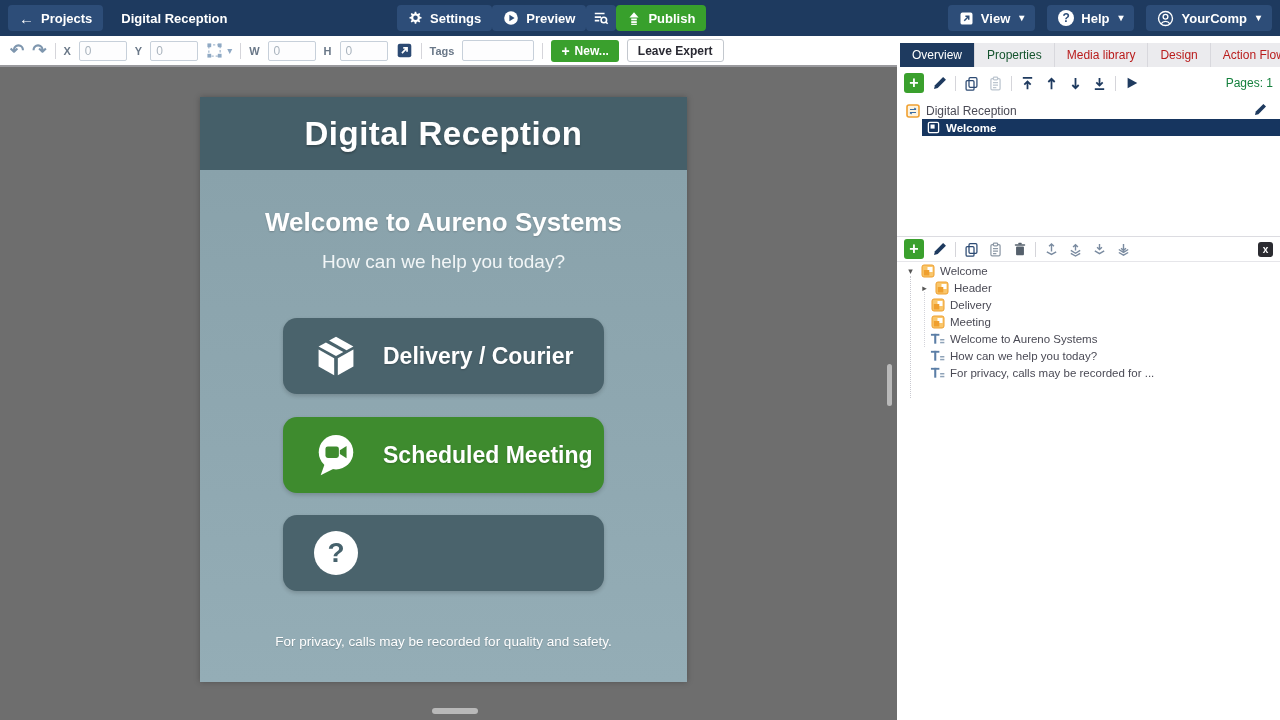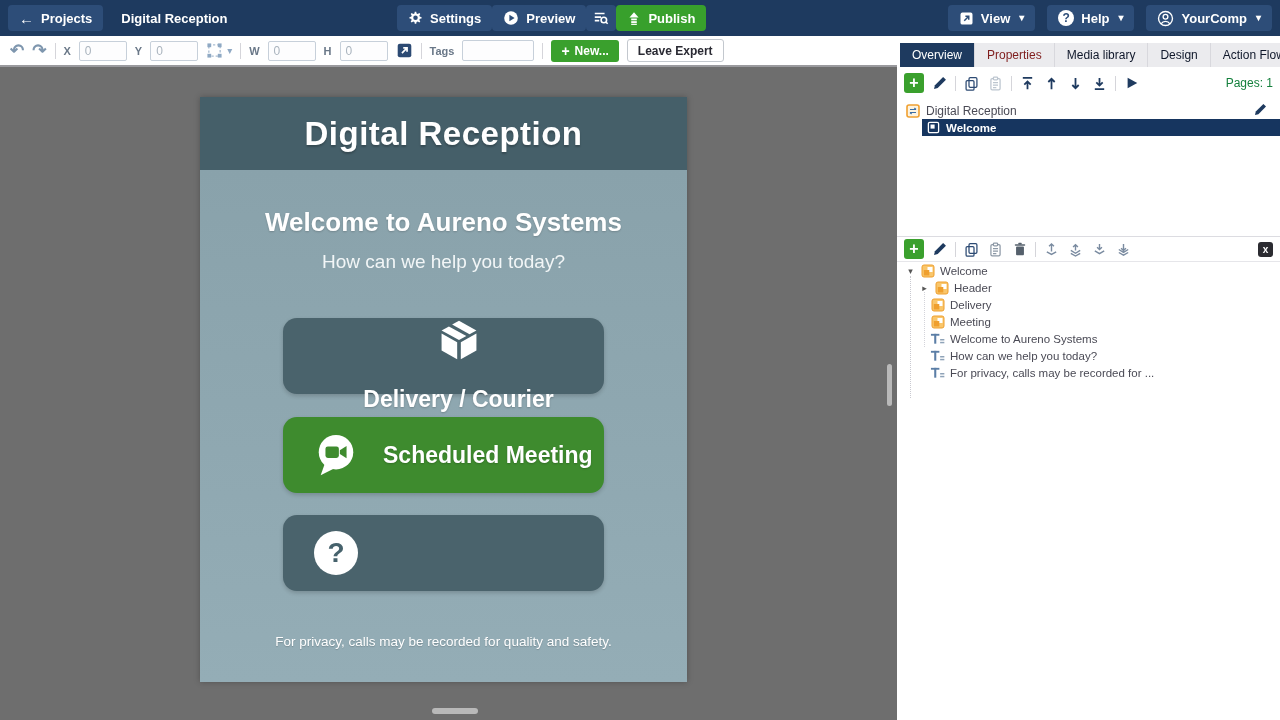--- a/index.html
+++ b/index.html
@@ -34,34 +34,34 @@
   .canvas { position:absolute; top:67px; left:0; width:897px; height:653px; background:#6e6e6e; }
   .artboard { position:absolute; left:200px; top:30px; width:487px; height:585px; box-shadow:0 0 6px rgba(0,0,0,.25); }
   .art-header { height:73px; background:#455f69; display:flex; align-items:center; justify-content:center; }
   .art-title { color:#fff; font-size:33px; font-weight:700; text-shadow:0 2px 2px rgba(0,0,0,.22); letter-spacing:.5px; }
   .art-body { position:relative; height:512px; background:linear-gradient(#89a2ab,#94adb6); }
   .art-h2 { position:absolute; top:37px; width:100%; text-align:center; color:#fff; font-size:26px; font-weight:700; text-shadow:0 1px 2px rgba(0,0,0,.18); }
   .art-sub { position:absolute; top:81px; width:100%; text-align:center; color:#f2f6f7; font-size:19px; }
   .kiosk-btn { position:absolute; left:83px; width:321px; height:76px; border:none; border-radius:14px; display:flex; align-items:center; padding-left:30px; gap:24px; cursor:pointer; box-shadow:0 2px 4px rgba(0,0,0,.18); font-family:inherit; }
   .kiosk-btn.dark { background:#4a636c; }
   .kiosk-btn.green { background:#3e8b2e; }
-  .kb-1 { top:148px;flex-direction:column; } .kb-2 { top:247px; } .kb-3 { top:345px; }
+  .kb-1 { top:148px; } .kb-2 { top:247px; } .kb-3 { top:345px; }
   .kb-label { color:#fff; font-size:23px; font-weight:700; text-shadow:0 1px 2px rgba(0,0,0,.2); }
   .kb-iconbox { width:46px; height:46px; display:flex; align-items:center; justify-content:center; }
   .q-circle { width:44px; height:44px; border-radius:50%; background:#fff; color:#46626c; font-size:28px; font-weight:700; display:flex; align-items:center; justify-content:center; }
   .art-footer { position:absolute; top:464px; width:100%; text-align:center; color:#fff; font-size:13.5px; text-shadow:0 1px 1px rgba(0,0,0,.18); }
   .vscroll { position:absolute; left:887px; top:297px; width:5px; height:42px; border-radius:3px; background:#b9b9b9; }
   .hscroll { position:absolute; left:432px; top:641px; width:46px; height:6px; border-radius:3px; background:#b9b9b9; }
 
   
   .right-panel { position:absolute; top:36px; left:897px; width:383px; height:480px; background:#fff; }
   .tabbar { height:31px; display:flex; align-items:flex-end; padding-left:3px; background:#fff; }
-  .tab { height:24px; line-height:24px; padding:0 12px; font-size:12px; background:#ebebee; color:#0f172a; border-right:1px solid #d8d8dd; cursor:pointer; white-space:nowrap; }
+  .tab { height:24px; line-height:24px; padding:0 12px; font-size:12px; background:#ebebee; color:#b91c1c; border-right:1px solid #d8d8dd; cursor:pointer; white-space:nowrap; }
   .tab.active { background:#1e3a5f; color:#fff; }
-  .tab.dim { color:#7f1d1d; }
+  .tab.dim { color:#14532d; }
   .ptoolbar { height:24px; margin-top:4px; display:flex; align-items:center; gap:7px; padding:0 7px; }
   .ptoolbar.bordered { border-top:1px solid #dcdce1; border-bottom:1px solid #e6e6ea; height:26px; }
   .p-add { width:20px; height:20px; background:#3aa02d; border:none; border-radius:3px; color:#fff; font-size:16px; font-weight:700; line-height:18px; text-align:center; cursor:pointer; font-family:inherit; }
   .p-sep { width:1px; height:15px; background:#d5d5da; }
   .p-ico { width:17px; height:17px; display:flex; align-items:center; justify-content:center; cursor:pointer; }
   .pages { margin-left:auto; color:#15803d; font-size:12px; }
   .xbox { margin-left:auto; width:15px; height:15px; background:#2b2b31; border-radius:3px; color:#fff; font-size:10px; font-weight:700; display:flex; align-items:center; justify-content:center; cursor:pointer; }
 
   .treeA { position:relative; margin-top:7px; }
   .treeA-row1 { display:flex; align-items:center; gap:6px; padding-left:9px; height:17px; font-size:12px; color:#4a4a55; position:relative; }

